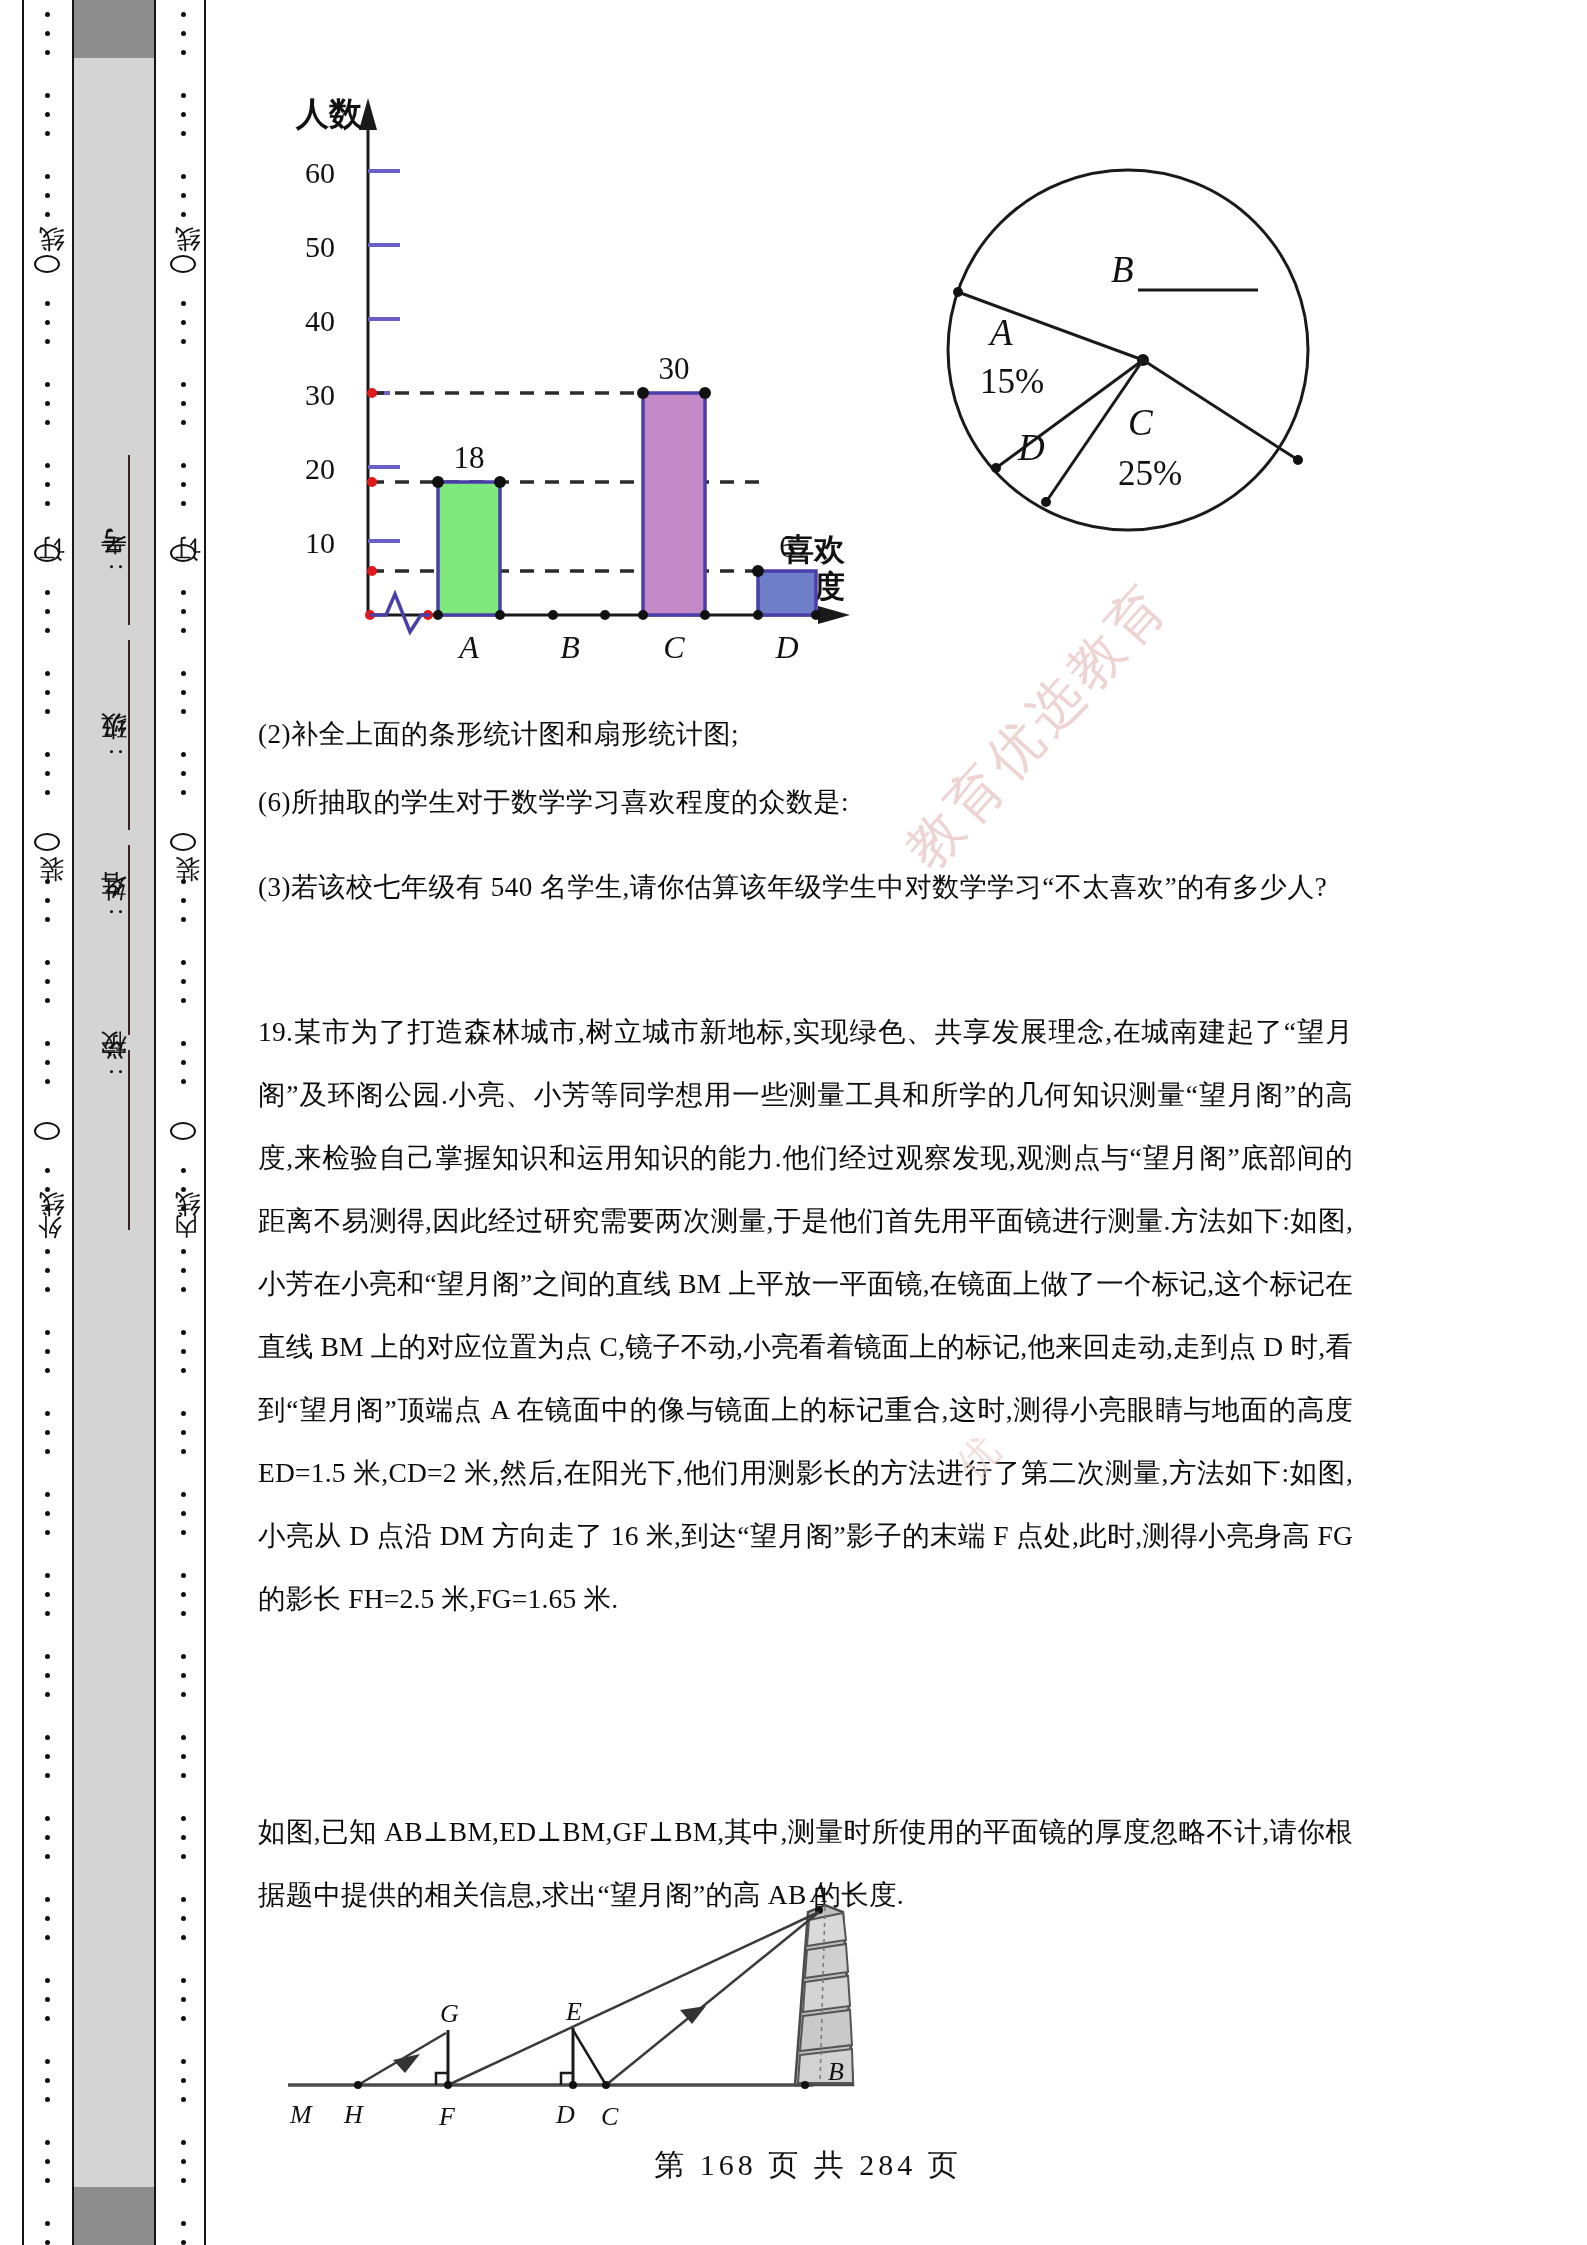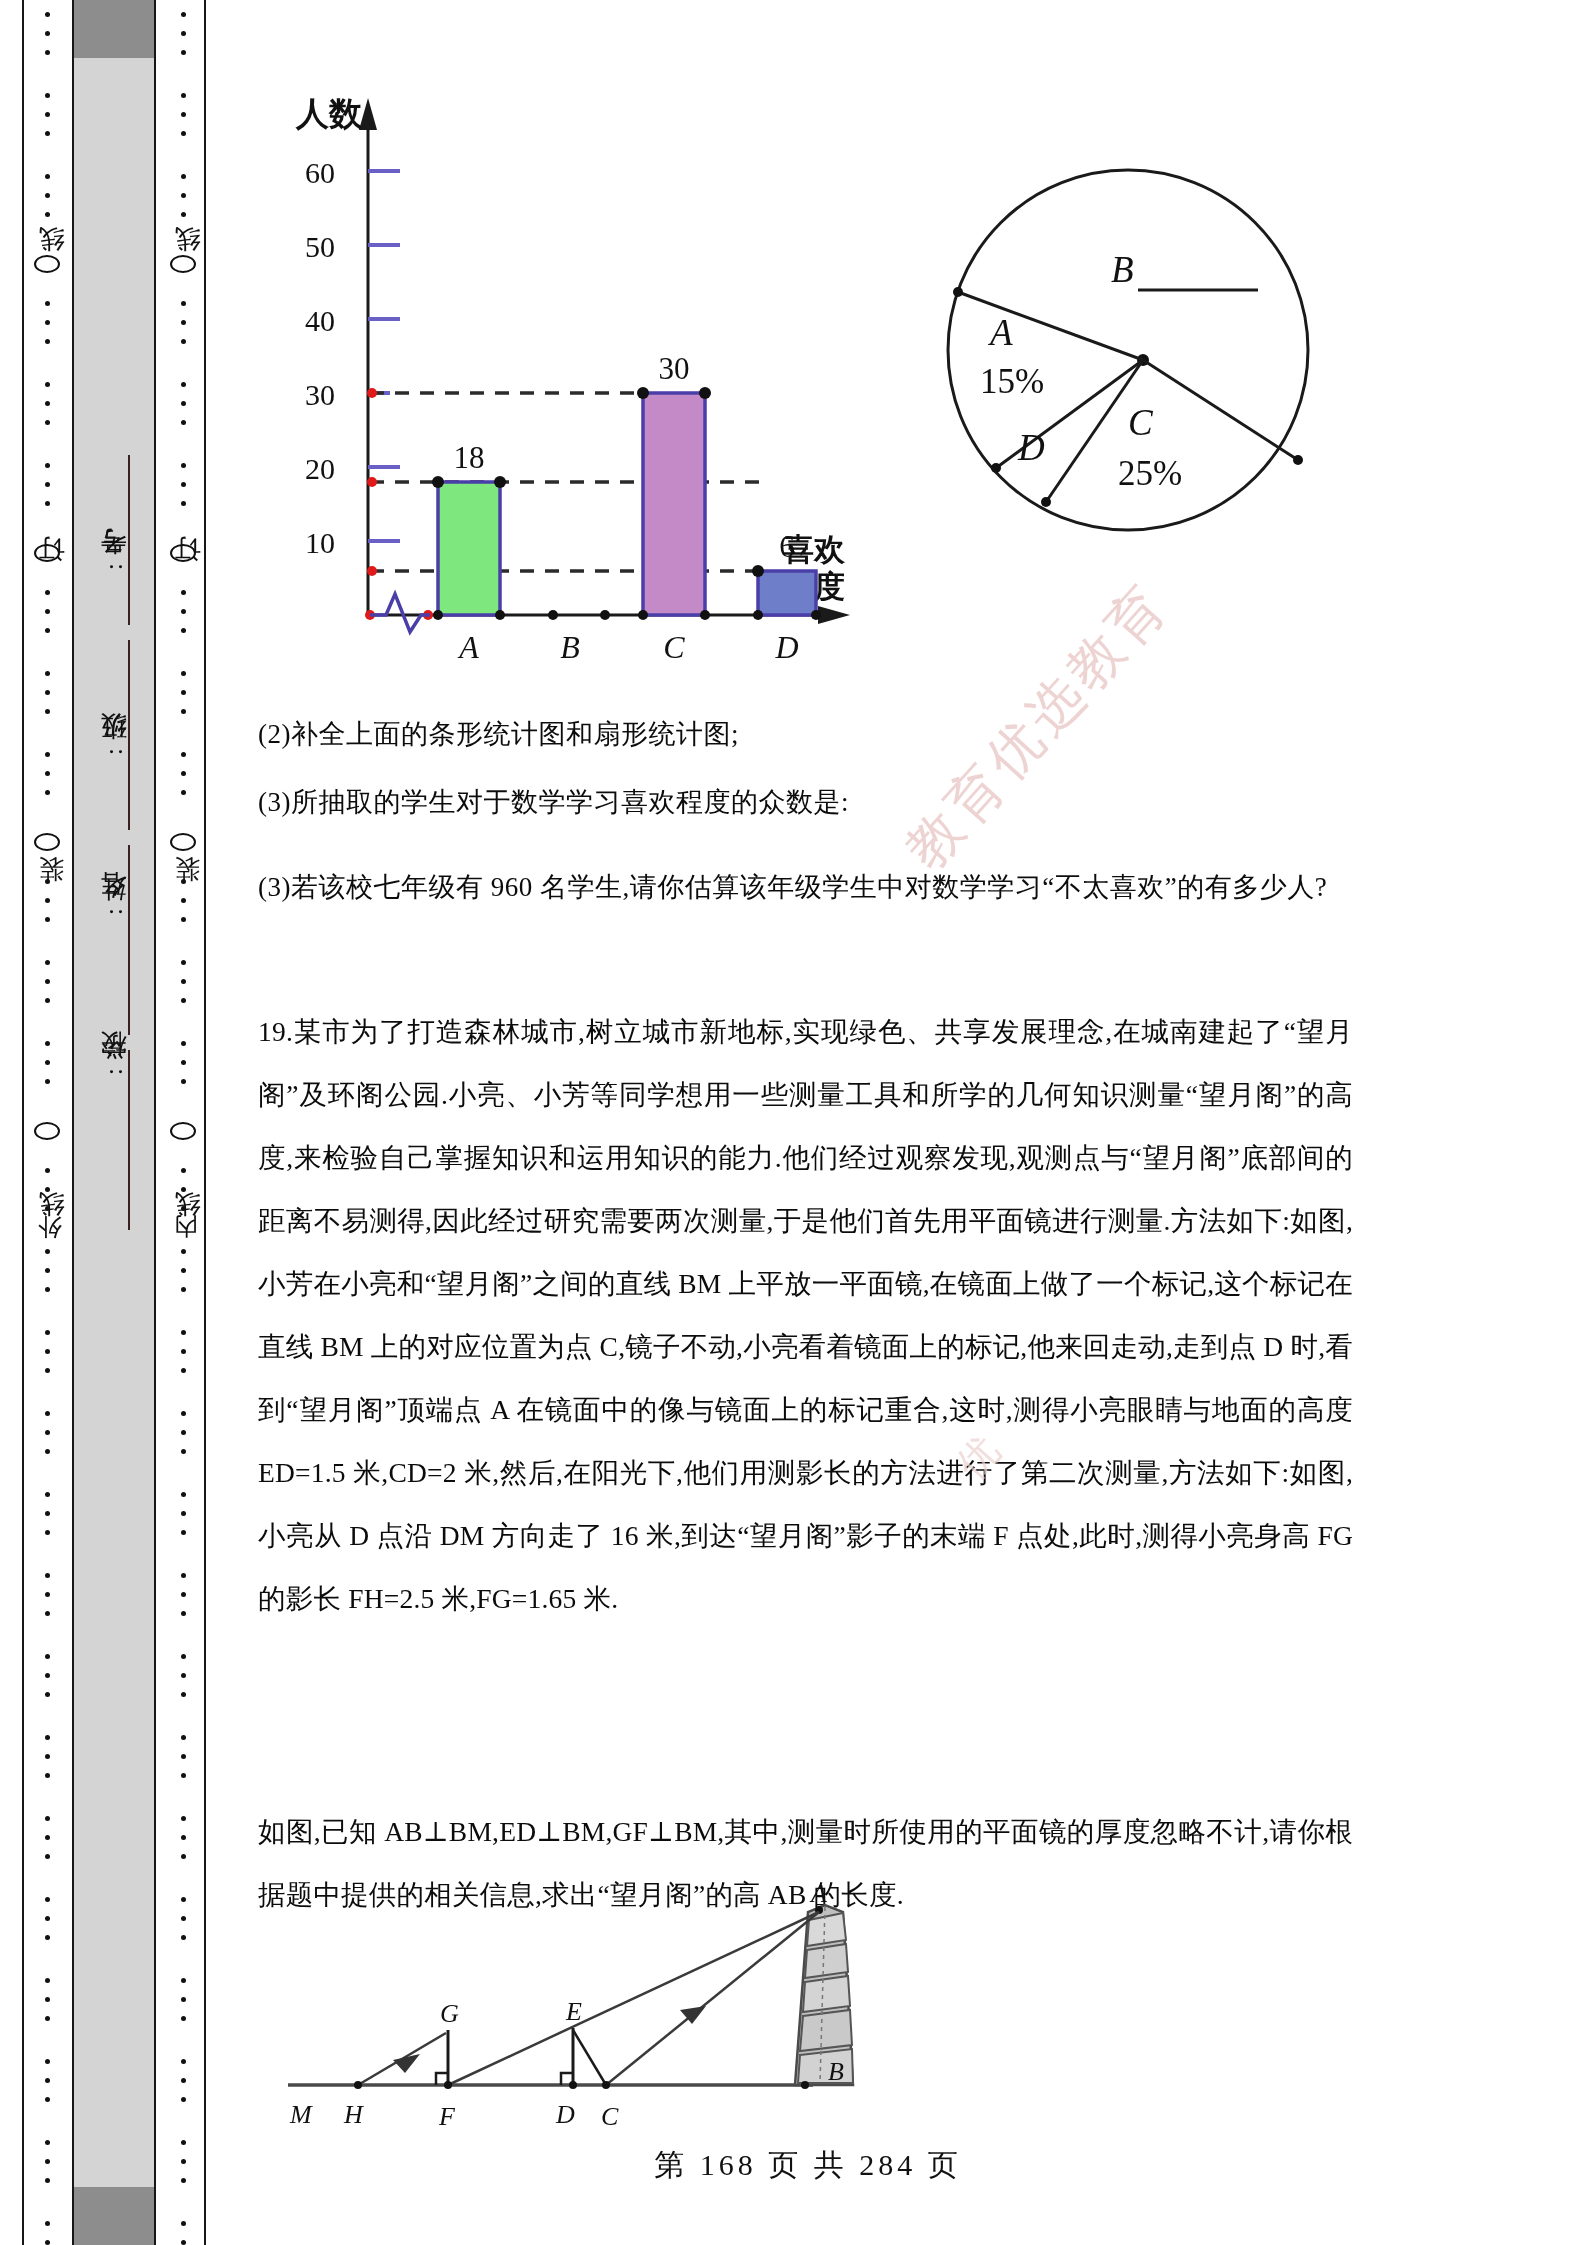--- a/index.html
+++ b/index.html
@@ -471,22 +471,22 @@
           <text class="lbl" x="90" y="310" font-size="37" font-style="italic" fill="#111">D</text>
 
           <text class="lbl" x="200" y="285" font-size="37" font-style="italic" fill="#111">C</text>
           <text class="lbl" x="190" y="335" font-size="35" fill="#111">25%</text>
         </svg>
       </div>
     </div>
 
     <div id="q-list">
       <div class="qline">(2)补全上面的条形统计图和扇形统计图;</div>
-      <div class="qline">(3)所抽取的学生对于数学学习喜欢程度的众数是:</div>
-      <div class="qline wrap">(3)若该校七年级有 960 名学生,请你估算该年级学生中对数学学习“不太喜欢”的有多少人?</div>
+      <div class="qline">(6)所抽取的学生对于数学学习喜欢程度的众数是:</div>
+      <div class="qline wrap">(3)若该校七年级有 540 名学生,请你估算该年级学生中对数学学习“不太喜欢”的有多少人?</div>
     </div>
 
     <div id="q19" class="para">19.某市为了打造森林城市,树立城市新地标,实现绿色、共享发展理念,在城南建起了“望月阁”及环阁公园.小亮、小芳等同学想用一些测量工具和所学的几何知识测量“望月阁”的高度,来检验自己掌握知识和运用知识的能力.他们经过观察发现,观测点与“望月阁”底部间的距离不易测得,因此经过研究需要两次测量,于是他们首先用平面镜进行测量.方法如下:如图,小芳在小亮和“望月阁”之间的直线 BM 上平放一平面镜,在镜面上做了一个标记,这个标记在直线 BM 上的对应位置为点 C,镜子不动,小亮看着镜面上的标记,他来回走动,走到点 D 时,看到“望月阁”顶端点 A 在镜面中的像与镜面上的标记重合,这时,测得小亮眼睛与地面的高度 ED=1.5 米,CD=2 米,然后,在阳光下,他们用测影长的方法进行了第二次测量,方法如下:如图,小亮从 D 点沿 DM 方向走了 16 米,到达“望月阁”影子的末端 F 点处,此时,测得小亮身高 FG 的影长 FH=2.5 米,FG=1.65 米.</div>
     <div id="q19b" class="para">如图,已知 AB⊥BM,ED⊥BM,GF⊥BM,其中,测量时所使用的平面镜的厚度忽略不计,请你根据题中提供的相关信息,求出“望月阁”的高 AB 的长度.</div>
 
     <div id="geo-wrap">
       <svg width="660" height="260" viewBox="0 0 660 260">
 
         <line x1="20" y1="205" x2="545" y2="205" stroke="#4a4a4a" stroke-width="3.5"></line>
 

